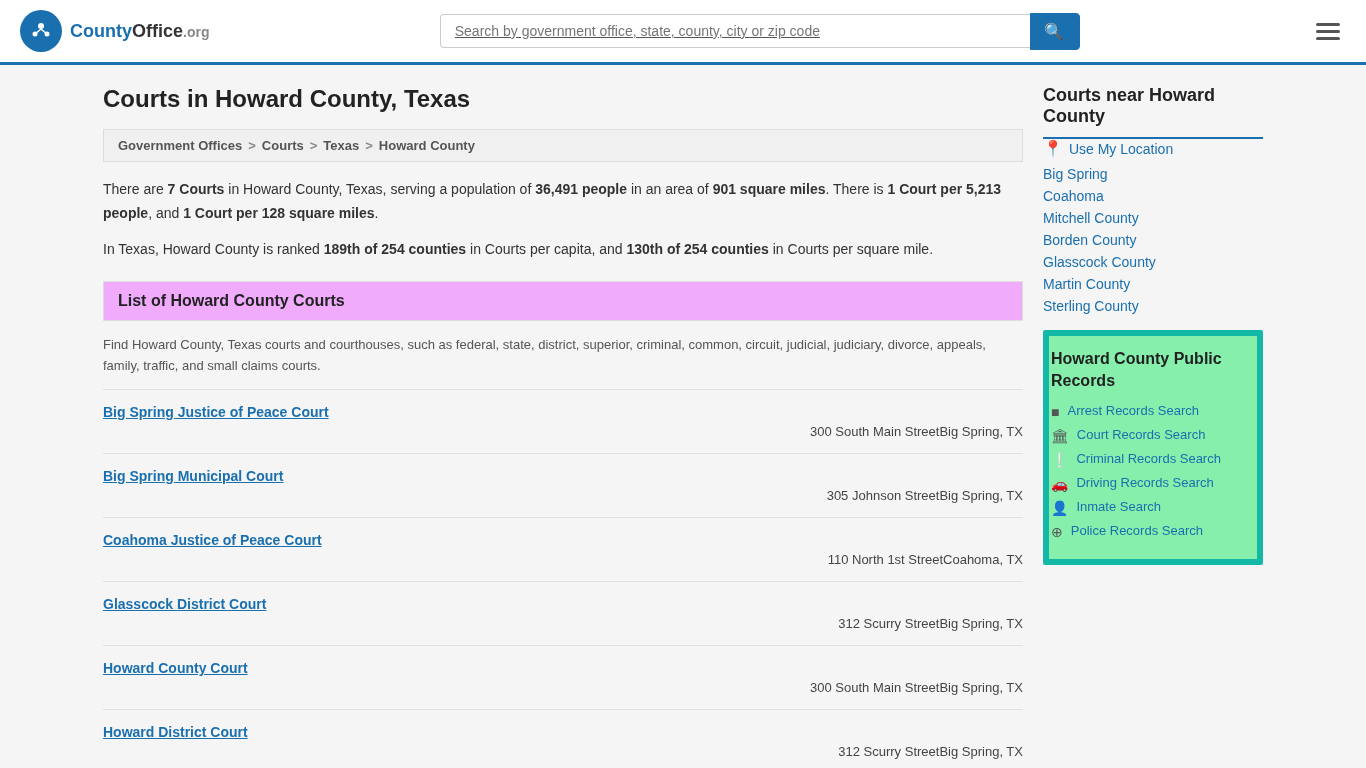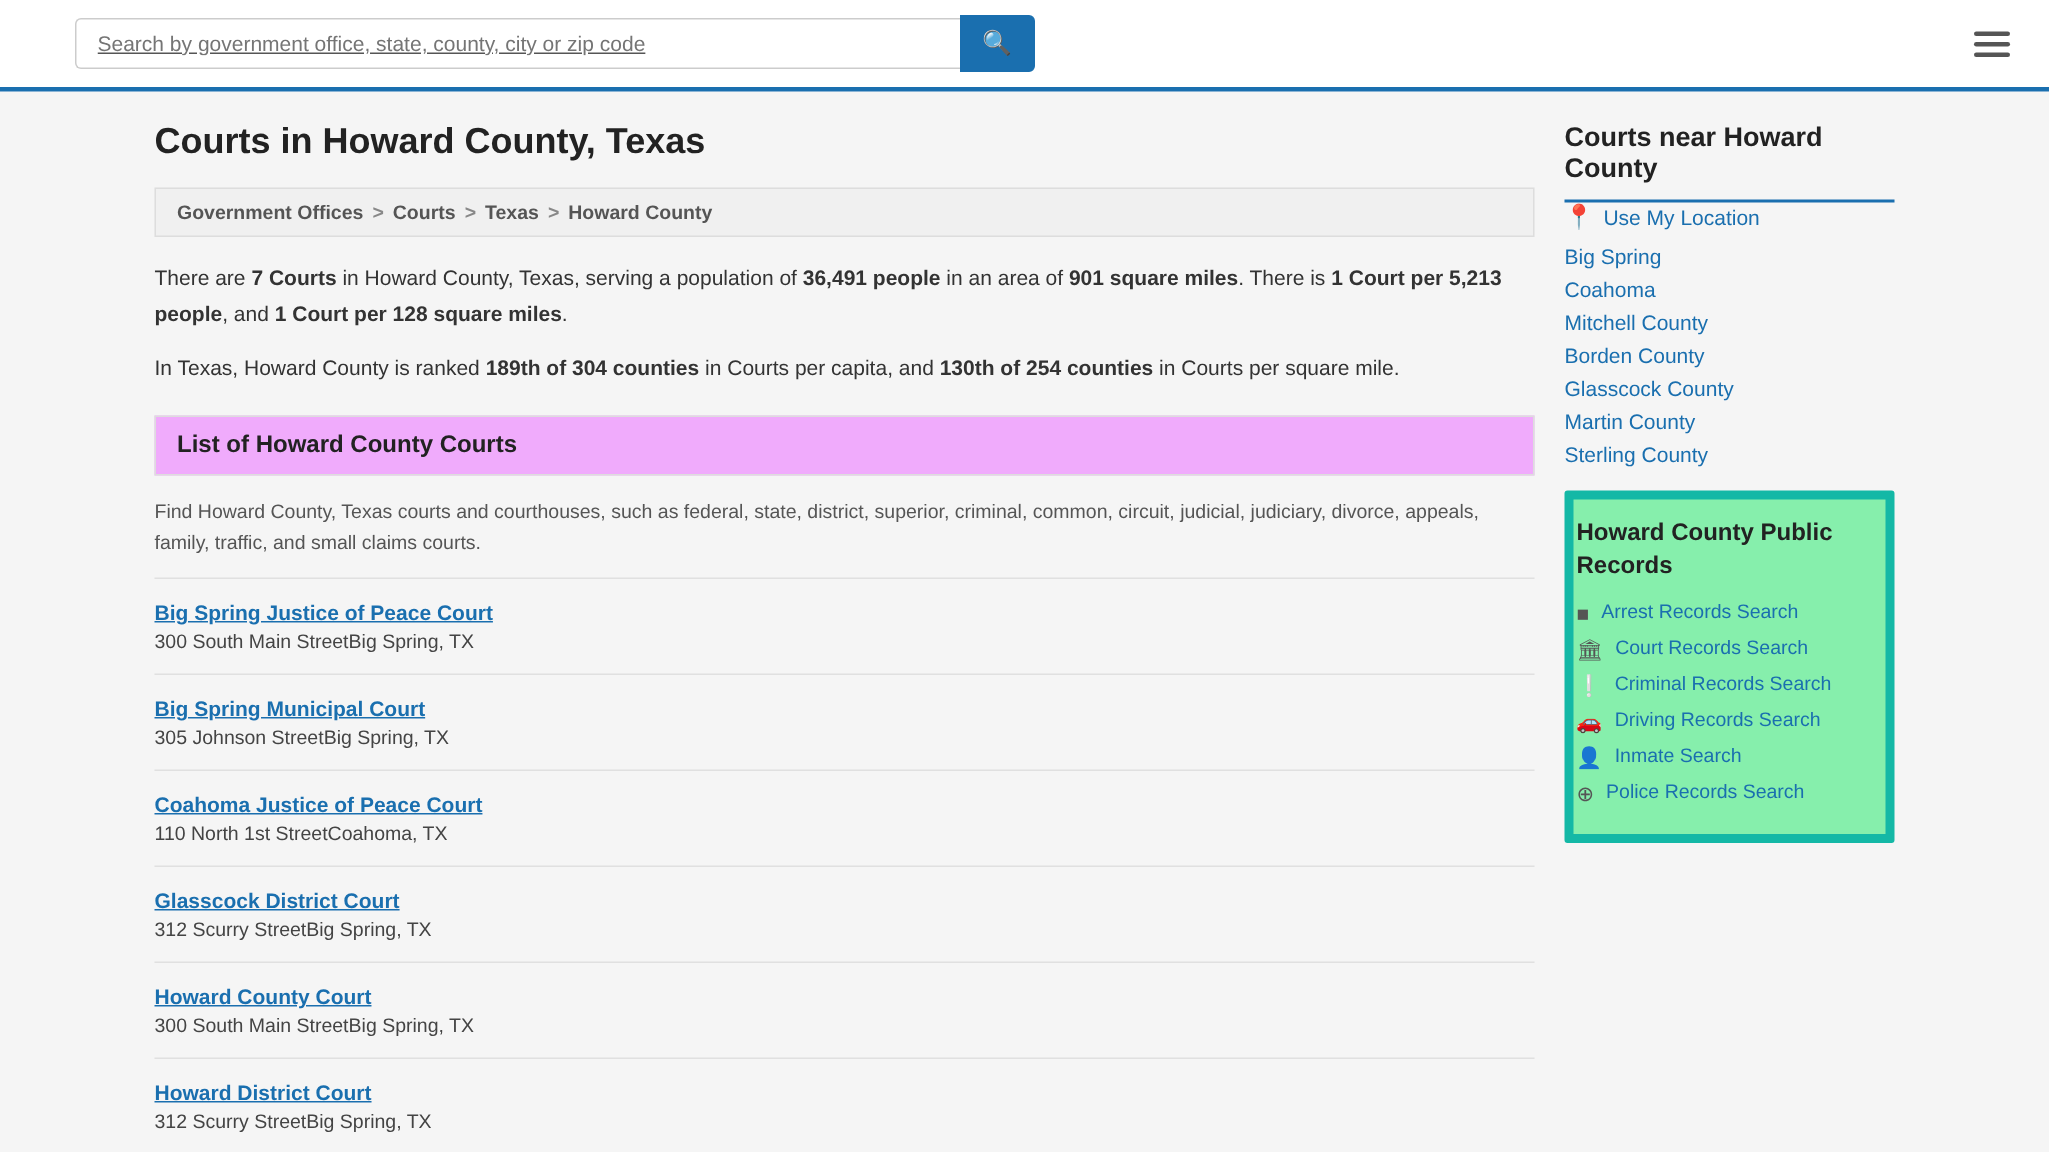--- a/index.html
+++ b/index.html
@@ -81,21 +81,21 @@
     .court-entry {
       border-top: 1px solid #e0e0e0;
       padding: 14px 0;
     }
     .court-entry:last-child { border-bottom: 1px solid #e0e0e0; }
     .court-name a {
       font-size: 14px; font-weight: bold; color: #1a6faf;
       text-decoration: underline; cursor: pointer;
     }
     .court-details {
-      display: flex; justify-content: flex-start;
+      display: flex; justify-content: flex-end;
       margin-top: 4px; font-size: 13px; color: #444;
     }
 
     
     #sidebar { width: 220px; flex-shrink: 0; }
 
     .sidebar-section { margin-bottom: 16px; }
     .sidebar-nearby-header {
       font-size: 18px; font-weight: bold; color: #222;
       padding-bottom: 10px; border-bottom: 2px solid #1a6faf;
@@ -124,20 +124,35 @@
     }
     .public-records-list li a {
       color: #1a6faf; text-decoration: none; font-size: 13px;
     }
     .pr-icon { font-size: 14px; color: #555; flex-shrink: 0; margin-top: 1px; }
   </style>
 </head>
 <body>
 
 <div id="header">
+  <div id="logo-area">
+    <div id="logo-circle">
+      <svg width="26" height="26" viewBox="0 0 26 26" fill="none">
+        <circle cx="13" cy="13" r="12" fill="#1a6faf"></circle>
+        <circle cx="13" cy="8" r="3" fill="white"></circle>
+        <circle cx="7" cy="16" r="2.5" fill="white"></circle>
+        <circle cx="19" cy="16" r="2.5" fill="white"></circle>
+        <line x1="13" y1="11" x2="7" y2="16" stroke="white" stroke-width="1.5"></line>
+        <line x1="13" y1="11" x2="19" y2="16" stroke="white" stroke-width="1.5"></line>
+      </svg>
+    </div>
+    <div id="logo-text">
+      <span style="color:#1a6faf;font-weight:bold;font-size:18px;">County</span><span style="color:#333;font-size:18px;">Office</span><span class="org" style="color:#888;font-size:14px;">.org</span>
+    </div>
+  </div>
 
   <div id="search-area">
     <input type="text" id="search-input" placeholder="Search by government office, state, county, city or zip code" style="">
     <button id="search-btn">
       <span>🔍</span>
     </button>
   </div>
 
   <button id="menu-btn">
     <span></span>
@@ -159,21 +174,21 @@
       <span class="breadcrumb-sep">&gt;</span>
       <a href="#">Texas</a>
       <span class="breadcrumb-sep">&gt;</span>
       <a href="#">Howard County</a>
     </div>
 
     <p id="summary-text" class="summary-text">
       There are <strong>7 Courts</strong> in Howard County, Texas, serving a population of <strong>36,491 people</strong> in an area of <strong>901 square miles</strong>. There is <strong>1 Court per 5,213 people</strong>, and <strong>1 Court per 128 square miles</strong>.
     </p>
     <p id="ranking-text" class="ranking-text">
-      In Texas, Howard County is ranked <strong>189th of 304 counties</strong> in Courts per capita, and <strong>130th of 254 counties</strong> in Courts per square mile.
+      In Texas, Howard County is ranked <strong>189th of 254 counties</strong> in Courts per capita, and <strong>130th of 254 counties</strong> in Courts per square mile.
     </p>
 
     <div id="list-header">List of Howard County Courts</div>
 
     <p id="list-description">Find Howard County, Texas courts and courthouses, such as federal, state, district, superior, criminal, common, circuit, judicial, judiciary, divorce, appeals, family, traffic, and small claims courts.</p>
 
     <div id="courts-list">
     <div class="court-entry">
     <div class="court-name">
       <a href="#">Big Spring Justice of Peace Court</a>

